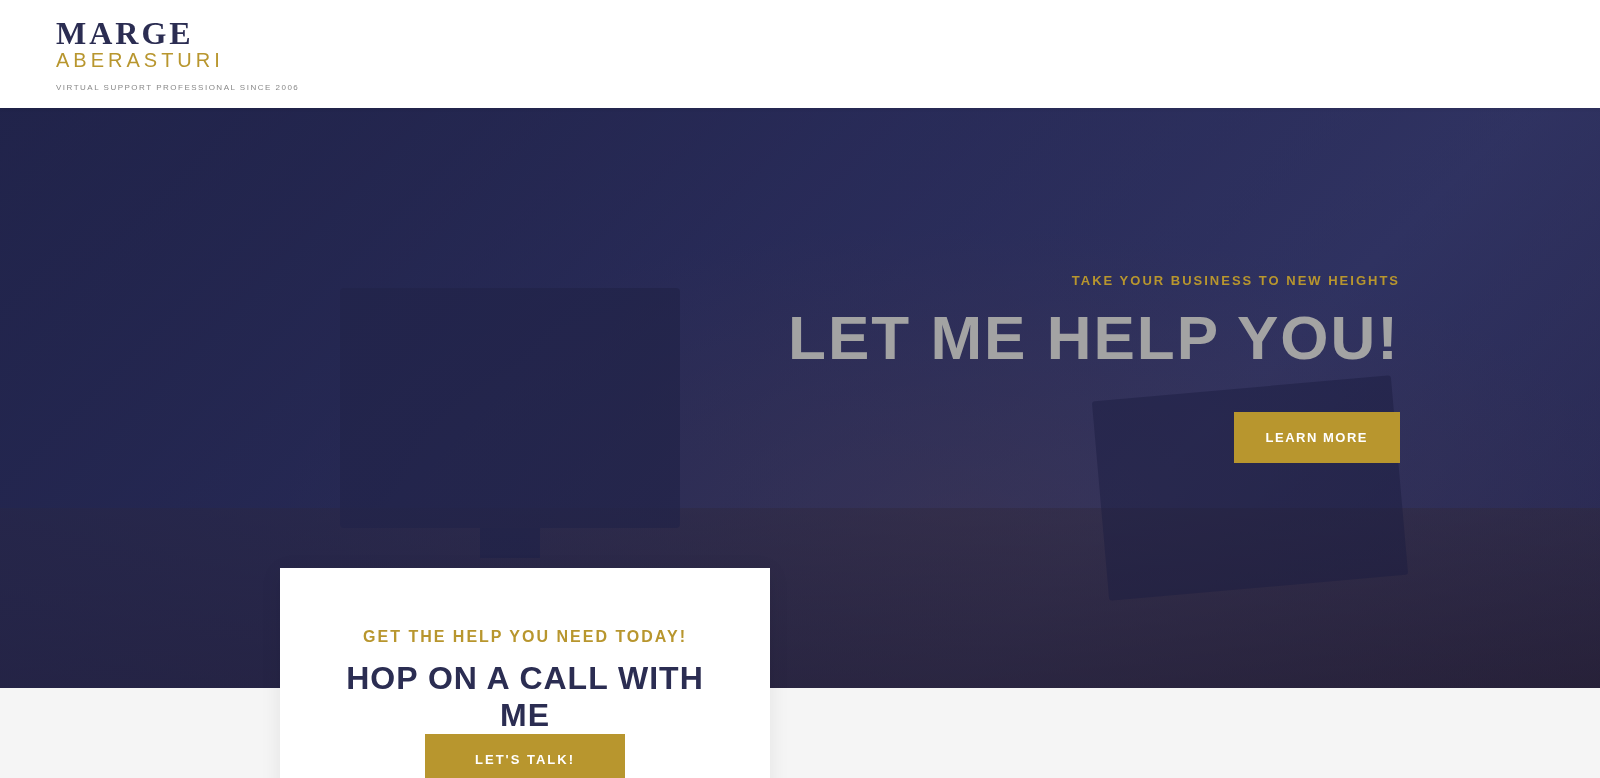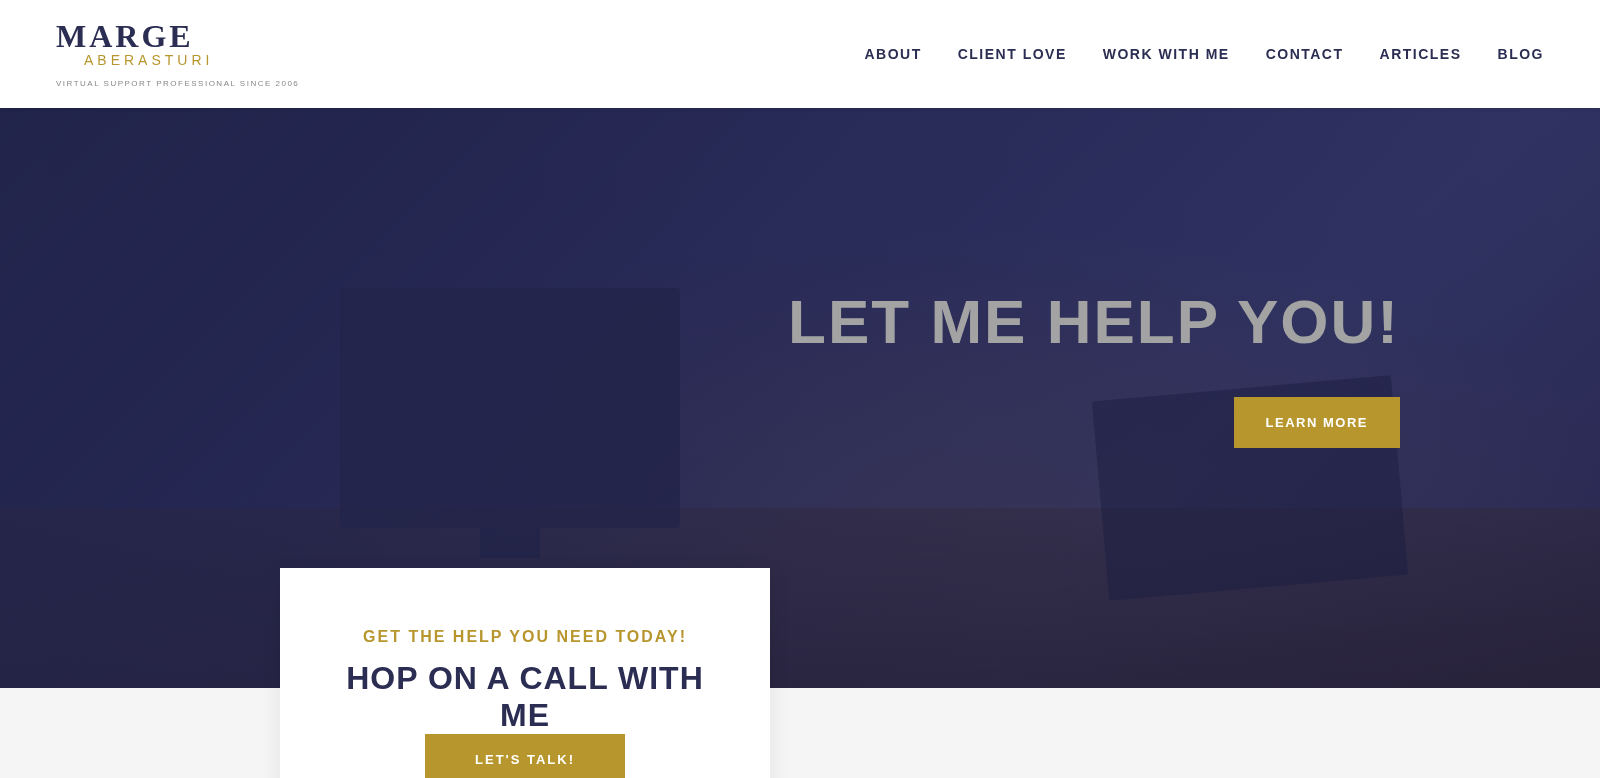--- a/index.html
+++ b/index.html
@@ -24,26 +24,25 @@
     }
     .logo-marge {
       font-family: 'Georgia', serif;
       font-size: 32px;
       font-weight: bold;
       color: #2b2d52;
       letter-spacing: 3px;
       line-height: 1;
     }
     .logo-aberasturi {
-      font-size: 14px;
+      font-size: 20px;
       letter-spacing: 4px;
       color: #b8962e;
       font-weight: normal;
       font-family: Arial, sans-serif;
-      margin-left: 28px;
     }
     .logo-tagline {
       font-size: 8px;
       letter-spacing: 1.5px;
       color: #888;
       margin-top: 11px;
       font-family: Arial, sans-serif;
       text-transform: uppercase;
     }
 
@@ -231,38 +230,31 @@
   </style>
 </head>
 <body>
 
 <header class="header">
   <div class="logo-area">
     <span class="logo-marge">MARGE</span>
     <span class="logo-aberasturi">ABERASTURI</span>
     <span class="logo-tagline">VIRTUAL SUPPORT PROFESSIONAL SINCE 2006</span>
   </div>
-  <nav class="nav">
-    <a href="#">ABOUT</a>
-    <a href="#">CLIENT LOVE</a>
-    <a href="#">WORK WITH ME</a>
-    <a href="#">CONTACT</a>
-    <a href="#">ARTICLES</a>
-    <a href="#">BLOG</a>
-  </nav>
 </header>
 
 <section class="hero">
   <div class="hero-image-bg"></div>
   <div class="hero-bg"></div>
 
   <div class="desk-shape desk-surface"></div>
   <div class="monitor"></div>
   <div class="notebook"></div>
   <div class="hero-content">
+    <p class="hero-subtitle">TAKE YOUR BUSINESS TO NEW HEIGHTS</p>
     <h1 class="hero-title">LET ME HELP YOU!</h1>
     <div class="hero-buttons">
       <button class="btn-hero">LEARN MORE</button>
     </div>
   </div>
 </section>
 
 <section class="card-section">
   <div class="card-box">
     <p class="card-label">GET THE HELP YOU NEED TODAY!</p>

